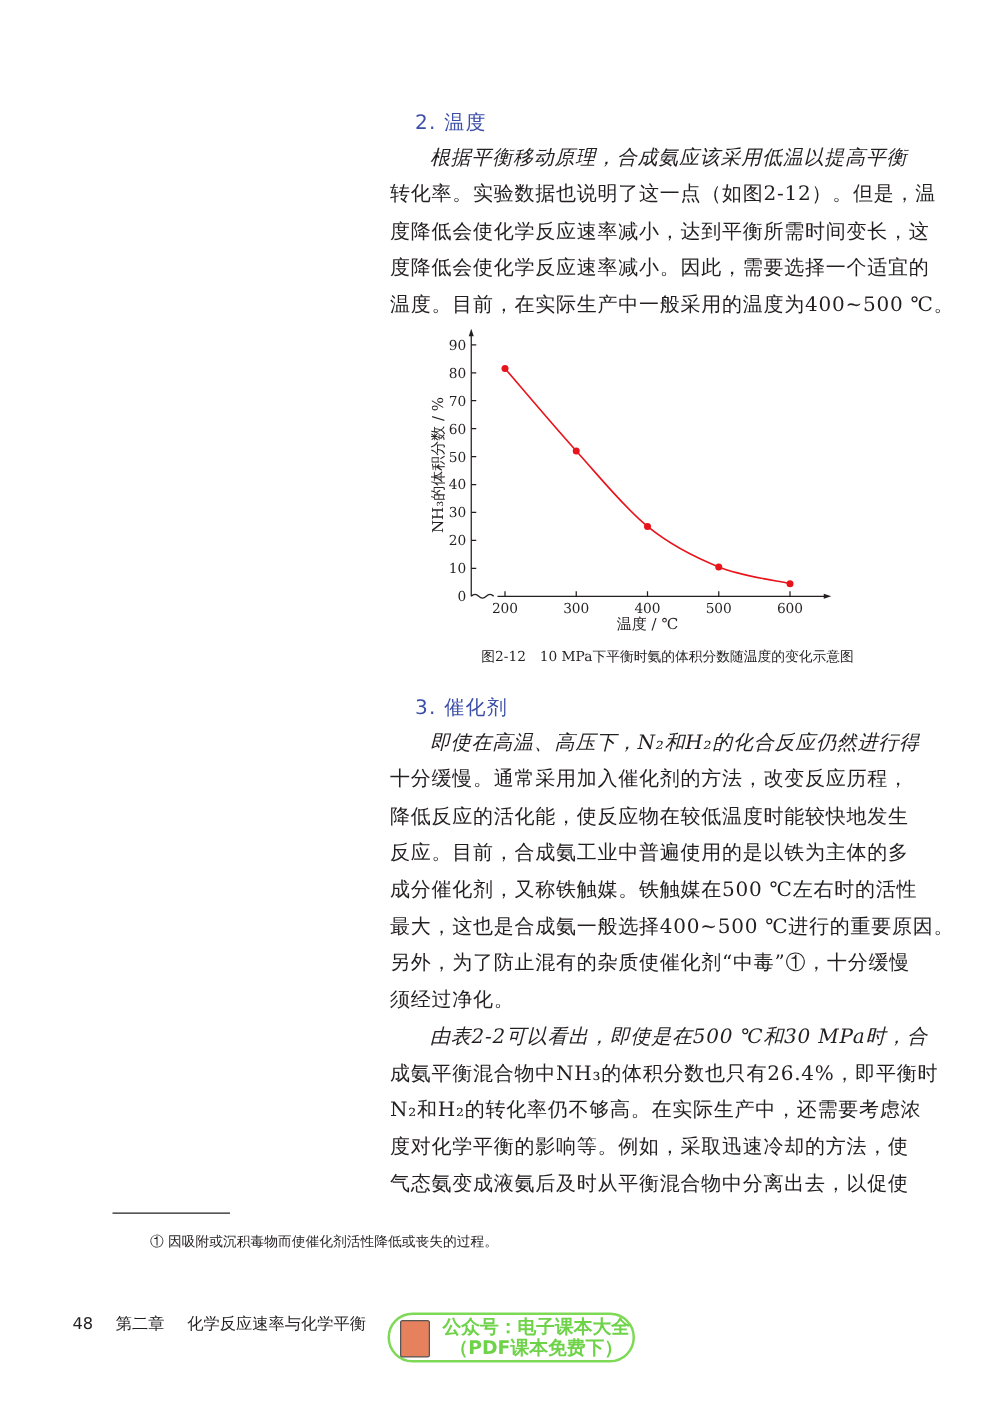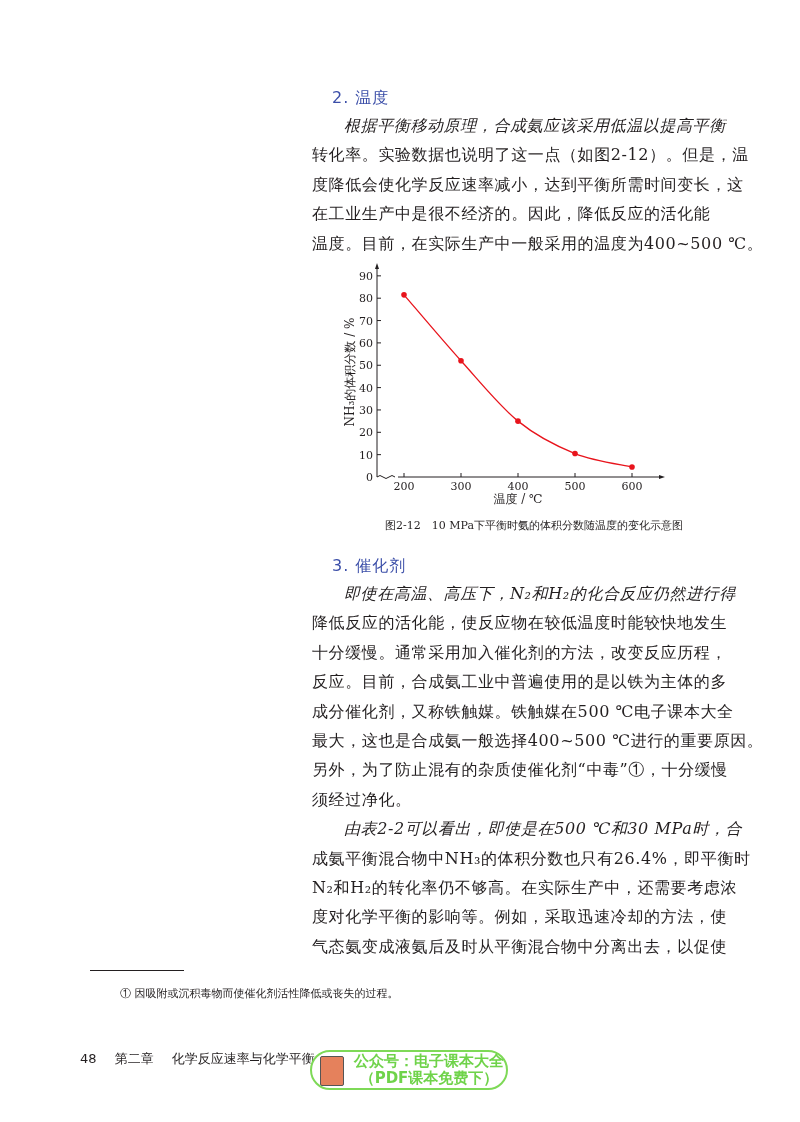--- a/index.html
+++ b/index.html
@@ -6,38 +6,38 @@
   body { width:800px; height:1122px; position:relative; overflow:hidden;
          font-family: "DejaVu Serif", "Liberation Serif", serif; color:#231f20; }
   .abs { position:absolute; }
   .heading { color:#3b4ea8; font-size:16px; font-family:"DejaVu Sans","Liberation Sans",sans-serif; letter-spacing:1px; }
   .para { left:312px; width:396px; font-size:16px; line-height:29.4px; letter-spacing:0.6px; text-align:justify; }
   .para p { margin:0; text-indent:2em;font-style:italic; }
   .para .line { display:block; white-space:nowrap; }
   .caption { font-size:11px; color:#231f20; }
   .footrule { left:90px; top:970px; width:94px; height:1px; background:#231f20; }
   .footnote { left:120px; top:986px; font-size:11px; }
-  .pagefoot { left:80px; top:1050px; font-size:13px; font-family:"DejaVu Sans","Liberation Sans",sans-serif; }
+  .pagefoot { left:58px; top:1050px; font-size:13px; font-family:"DejaVu Sans","Liberation Sans",sans-serif; }
   .pagefoot span { margin-right:14px; }
   .watermark { left:310px; top:1050px; width:198px; height:40px; border:2px solid #7ed957; border-radius:20px; background:#fff; box-sizing:border-box; }
   .wm-text { position:absolute; left:42px; top:1px; color:#6fd34a; font-size:15px; font-weight:bold; font-family:"DejaVu Sans","Liberation Sans",sans-serif; line-height:17px; text-align:center; width:150px; }
   .wm-icon { position:absolute; left:8px; top:4px; width:22px; height:28px; background:#e5815c; border:1px solid #555; border-radius:2px; }
   svg text { font-family:"DejaVu Serif","Liberation Serif",serif; }
 </style>
 </head>
 <body>
 
 <div class="abs heading" style="left:332px; top:88px;">2. 温度</div>
 <div class="abs para" style="top:111px;">
   <p>
     <span class="line">根据平衡移动原理，合成氨应该采用低温以提高平衡</span>
   </p>
   <span class="line">转化率。实验数据也说明了这一点（如图2-12）。但是，温</span>
   <span class="line">度降低会使化学反应速率减小，达到平衡所需时间变长，这</span>
-  <span class="line">在工业生产中是很不经济的。因此，降低反应的活化能</span>
+  <span class="line">度降低会使化学反应速率减小。因此，需要选择一个适宜的</span>
   <span class="line">温度。目前，在实际生产中一般采用的温度为400~500 ℃。</span>
 </div>
 
 <svg class="abs" style="left:330px; top:262px;" width="340" height="250" viewBox="330 262 340 250">
 
   <line x1="377" y1="477" x2="377" y2="266" stroke="#231f20" stroke-width="1"></line>
   <polygon points="377,263 375,269 379,269" fill="#231f20"></polygon>
 
   <path d="M377,477 q3,-3 6,0 q3,3 6,0 q3,-3 6,0" fill="none" stroke="#231f20" stroke-width="1"></path>
   <line x1="398" y1="477" x2="662" y2="477" stroke="#231f20" stroke-width="1"></line>
@@ -92,24 +92,24 @@
   <text id="xlabel" x="518" y="503" font-size="12" text-anchor="middle" fill="#231f20">温度 / ℃</text>
 </svg>
 
 <div class="abs caption" style="left:373px; top:518px;padding-left:12px;">图2-12　10 MPa下平衡时氨的体积分数随温度的变化示意图</div>
 
 <div class="abs heading" style="left:332px; top:556px;">3. 催化剂</div>
 <div class="abs para" style="top:579px;">
   <p>
       <span class="line">即使在高温、高压下，N₂和H₂的化合反应仍然进行得</span>
     </p>
+  <span class="line">十分缓慢。通常采用加入催化剂的方法，改变反应历程，</span>
   <span class="line">降低反应的活化能，使反应物在较低温度时能较快地发生</span>
-  <span class="line">十分缓慢。通常采用加入催化剂的方法，改变反应历程，</span>
   <span class="line">反应。目前，合成氨工业中普遍使用的是以铁为主体的多</span>
-  <span class="line">成分催化剂，又称铁触媒。铁触媒在500 ℃电子课本大全</span>
+  <span class="line">成分催化剂，又称铁触媒。铁触媒在500 ℃左右时的活性</span>
   <span class="line">最大，这也是合成氨一般选择400~500 ℃进行的重要原因。</span>
   <span class="line">另外，为了防止混有的杂质使催化剂“中毒”①，十分缓慢</span>
   <span class="line">须经过净化。</span>
   <p>
       <span class="line">由表2-2可以看出，即使是在500 ℃和30 MPa时，合</span>
     </p>
   <span class="line">成氨平衡混合物中NH₃的体积分数也只有26.4%，即平衡时</span>
   <span class="line">N₂和H₂的转化率仍不够高。在实际生产中，还需要考虑浓</span>
   <span class="line">度对化学平衡的影响等。例如，采取迅速冷却的方法，使</span>
   <span class="line">气态氨变成液氨后及时从平衡混合物中分离出去，以促使</span>

